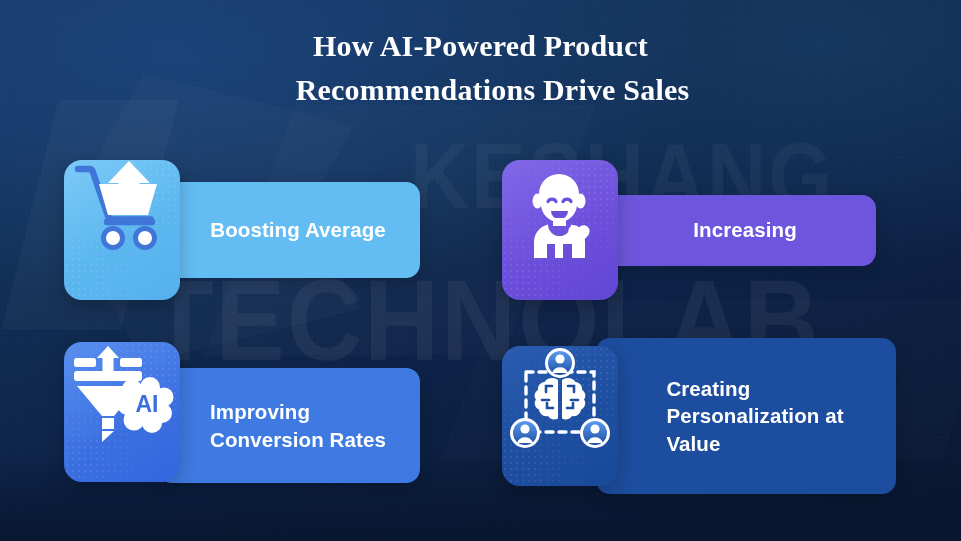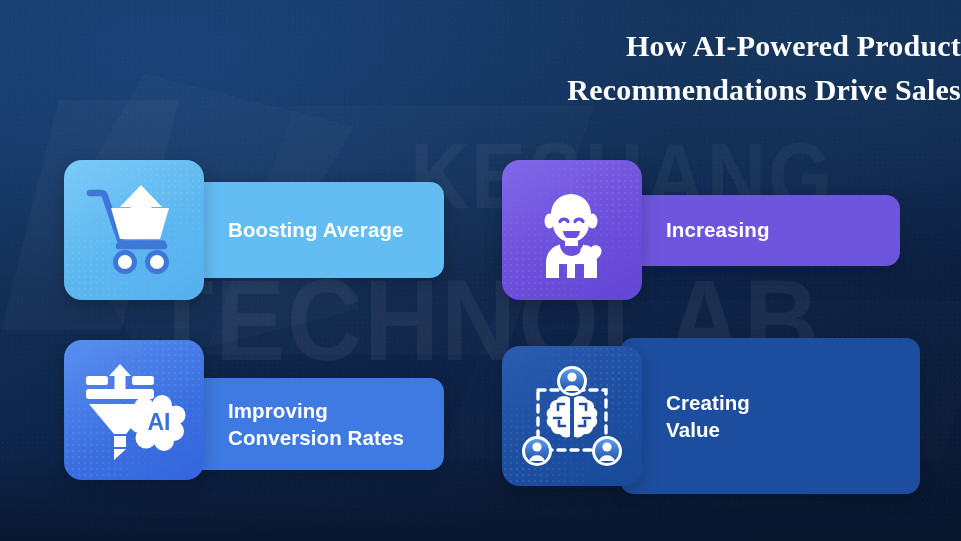--- a/index.html
+++ b/index.html
@@ -89,44 +89,43 @@
     background-size: 5px 5px;
     opacity: .30;
   }
 
   
   .title {
     position: absolute;
     left: 0;
     top: 24px;
     width: 961px;
-    text-align: right;
+    text-align: center;
     color: #ffffff;
     font-family: "Liberation Serif", serif;
     font-weight: bold;
     font-size: 30px;
     line-height: 1.45;
     letter-spacing: .2px;
   }
   .title .l2 { display: block; padding-left: 24px; }
 
   
   .card {
     position: absolute;
     display: flex;
     align-items: center;
   }
   .icon-tile {
     position: relative;
     z-index: 2;
-    width: 140px;
+    width: 116px;
     height: 140px;
     border-radius: 18px;
     display: flex;
-    align-items: center;
     justify-content: center;
     flex: 0 0 auto;
     box-shadow: 0 6px 18px rgba(0,0,0,0.22);
   }
   .icon-tile .dots {
     position: absolute;
     inset: 0;
     border-radius: 18px;
     background-image: radial-gradient(rgba(255,255,255,0.30) 1px, transparent 1.3px);
     background-size: 6px 6px;
@@ -147,36 +146,37 @@
     border-radius: 14px;
     color: #ffffff;
     font-weight: bold;
     font-size: 20.5px;
     line-height: 1.33;
     letter-spacing: .1px;
     box-sizing: border-box;
     display: flex;
     align-items: center;
     box-shadow: 0 5px 16px rgba(0,0,0,0.18);
+    justify-content: center;
   }
   .label-bar .txt { display: block; }
   .label-bar .txt span { display: block; white-space: nowrap; }
 
   
   #card-aov            { left: 64px;  top: 160px; }
   #card-aov .icon-tile { background: linear-gradient(150deg, #7ccaf7 0%, #5cb7f0 55%, #56b0ee 100%); }
   #card-aov .label-bar { background: #63bdf3; width: 262px; height: 96px; }
   
   #card-retention            { left: 502px; top: 160px; }
   #card-retention .icon-tile { background: linear-gradient(150deg, #8169e8 0%, #6c4fdb 55%, #6247d4 100%); }
   #card-retention .label-bar { background: #6d56dd; width: 280px; height: 71px; }
   
   #card-conversion            { left: 64px;  top: 340px; }
   #card-conversion .icon-tile { background: linear-gradient(150deg, #5a8ff0 0%, #3b6fe0 60%, #3366dd 100%); }
-  #card-conversion .label-bar { background: #3f7ae2; width: 262px; height: 92px; margin-top: 28px; }
+  #card-conversion .label-bar { background: #3f7ae2; width: 262px; height: 115px; margin-top: 28px; }
   
   #card-personalization            { left: 502px; top: 338px; }
   #card-personalization .icon-tile { background: linear-gradient(150deg, #2a5cb0 0%, #1d4ea0 55%, #194a99 100%); }
   #card-personalization .label-bar { background: #1d4d9e; width: 300px; height: 156px; }
 
   .bottom-fade {
     position: absolute;
     left: 0; right: 0; bottom: 0;
     height: 90px;
     background: linear-gradient(180deg, rgba(8,22,46,0) 0%, rgba(8,22,46,0.85) 100%);
@@ -338,19 +338,20 @@
 
         <circle cx="87" cy="87" r="15" fill="#ffffff"></circle>
         <circle cx="87" cy="87" r="12" fill="url(#avGrad)"></circle>
         <circle cx="87" cy="83" r="4.6" fill="#ffffff"></circle>
         <path d="M79 97 a8.5 8.5 0 0 1 16 0 z" fill="#ffffff"></path>
       </svg>
     </div>
     <div class="label-bar">
       <span class="txt">
         <span>Creating</span>
+        <span>Personalization at</span>
         <span>Value</span>
       </span>
     </div>
   </div>
 
   <div class="bottom-fade"></div>
 </div>
 
 </body></html>

